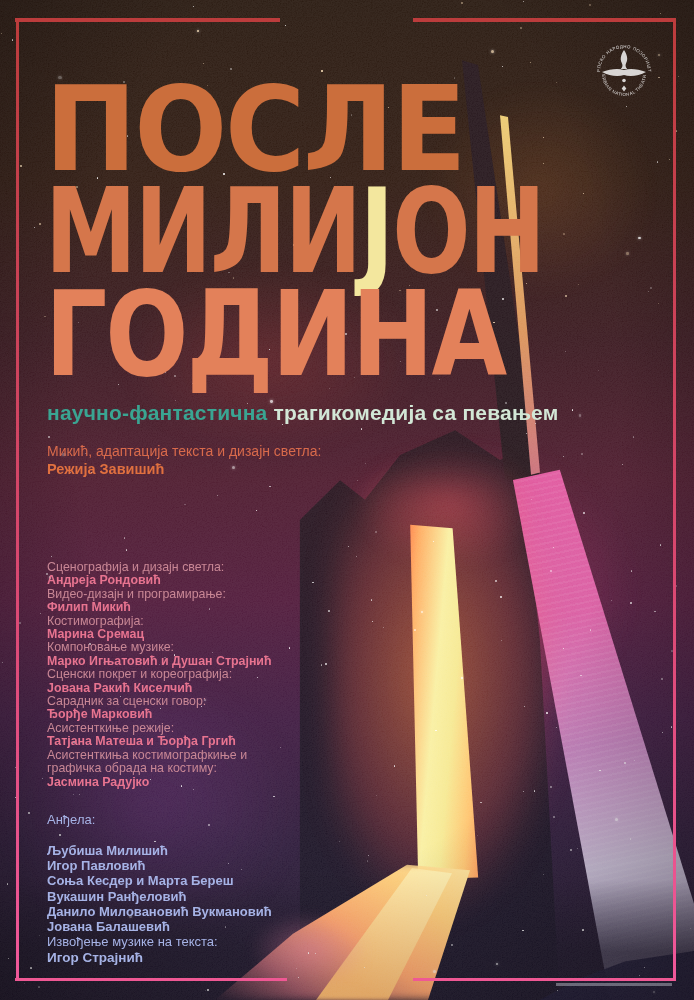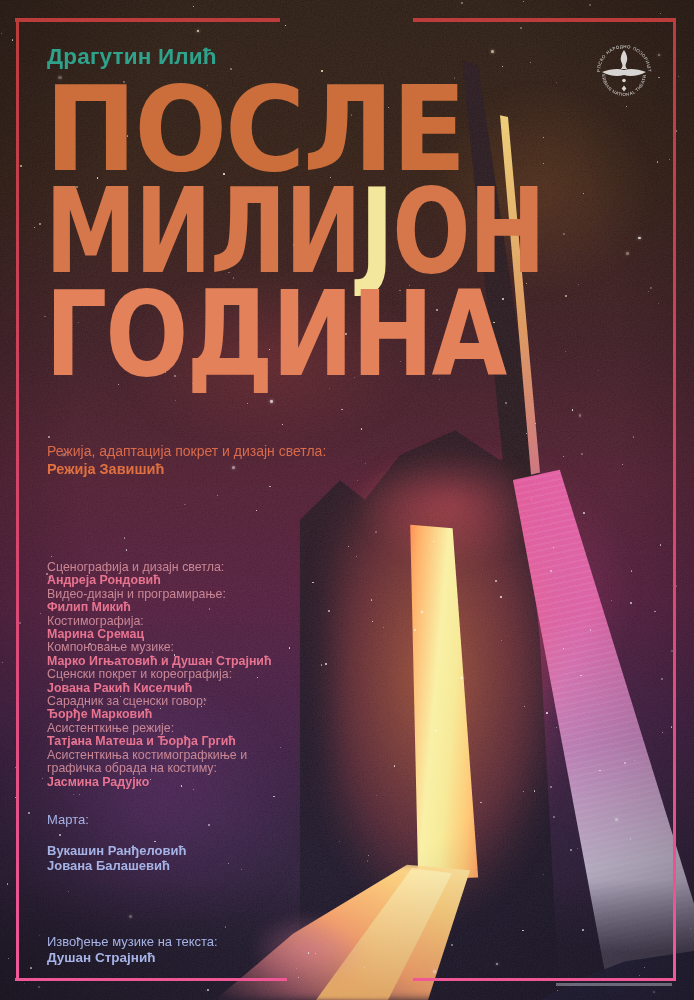--- a/index.html
+++ b/index.html
@@ -415,33 +415,33 @@
     <text><textPath href="#arcTop" startOffset="50%" text-anchor="middle">СРПСКО НАРОДНО ПОЗОРИШТЕ</textPath></text>
     <text><textPath href="#arcBot" startOffset="50%" text-anchor="middle">SERBIAN NATIONAL THEATRE</textPath></text>
     <g class="emblem">
       <path d="M36 22c-3.2 5-4.2 9-2.2 13 1 2 1 4-1 6h6.4c-2-2-2-4-1-6 2-4 1-8-2.2-13z"></path>
       <path d="M14 44c8-3 16-4 22-2 6-2 14-1 22 2-7 4-16 5-22 3-6 2-15 1-22-3z"></path>
       <circle cx="36" cy="52.5" r="1.8"></circle>
       <path d="M36 57.5l2.3 3-2.3 3-2.3-3z"></path>
     </g>
   </svg>
 
-  <div class="txt author">Драгутин Илић</div>
 
   <div class="title-line tl1">ПОСЛЕ</div>
   <div class="title-line tl2"><span>МИЛИ</span><span class="jj">Ј</span><span>ОН</span></div>
   <div class="title-line tl3">ГОДИНА</div>
 
-
-  <div class="txt dir-label">Режија, адаптација покрет и дизајн светла:</div>
+  <div class="txt subtitle"><span class="p1">научно-фантастична</span><span class="p2"> трагикомедија са певањем</span></div>
+
+  <div class="txt dir-label">Микић, адаптација текста и дизајн светла:</div>
   <div class="txt dir-name">Режија Завишић</div>
 
   <div class="txt credits" id="credits-list"><div class="credit-label">Сценографија и дизајн светла:</div><div class="credit-name">Андреја Рондовић</div><div class="credit-label">Видео-дизајн и програмирање:</div><div class="credit-name">Филип Микић</div><div class="credit-label">Костимографија:</div><div class="credit-name">Марина Сремац</div><div class="credit-label">Компоновање музике:</div><div class="credit-name">Марко Игњатовић и Душан Страјнић</div><div class="credit-label">Сценски покрет и кореографија:</div><div class="credit-name">Јована Ракић Киселчић</div><div class="credit-label">Сарадник за сценски говор:</div><div class="credit-name">Ђорђе Марковић</div><div class="credit-label">Асистенткиње режије:</div><div class="credit-name">Татјана Матеша и Ђорђа Гргић</div><div class="credit-label">Асистенткиња костимографкиње и графичка обрада на костиму:</div><div class="credit-name">Јасмина Радујко</div></div>
 
   <div class="txt cast" id="cast-list">
-    <div class="cast-label">Марта:</div>
-  <div class="cast-name">Вукашин Ранђеловић</div><div class="cast-name">Јована Балашевић</div></div>
+    <div class="cast-label">Анђела:</div>
+  <div class="cast-name">Љубиша Милишић</div><div class="cast-name">Игор Павловић</div><div class="cast-name">Соња Кесдер и Марта Береш</div><div class="cast-name">Вукашин Ранђеловић</div><div class="cast-name">Данило Миловановић Вукмановић</div><div class="cast-name">Јована Балашевић</div></div>
 
   <div class="txt music-label">Извођење музике на текста:</div>
-  <div class="txt music-name">Душан Страјнић</div>
+  <div class="txt music-name">Игор Страјнић</div>
 
   <div class="fine-print"></div>
 </div>
 
 </body></html>

